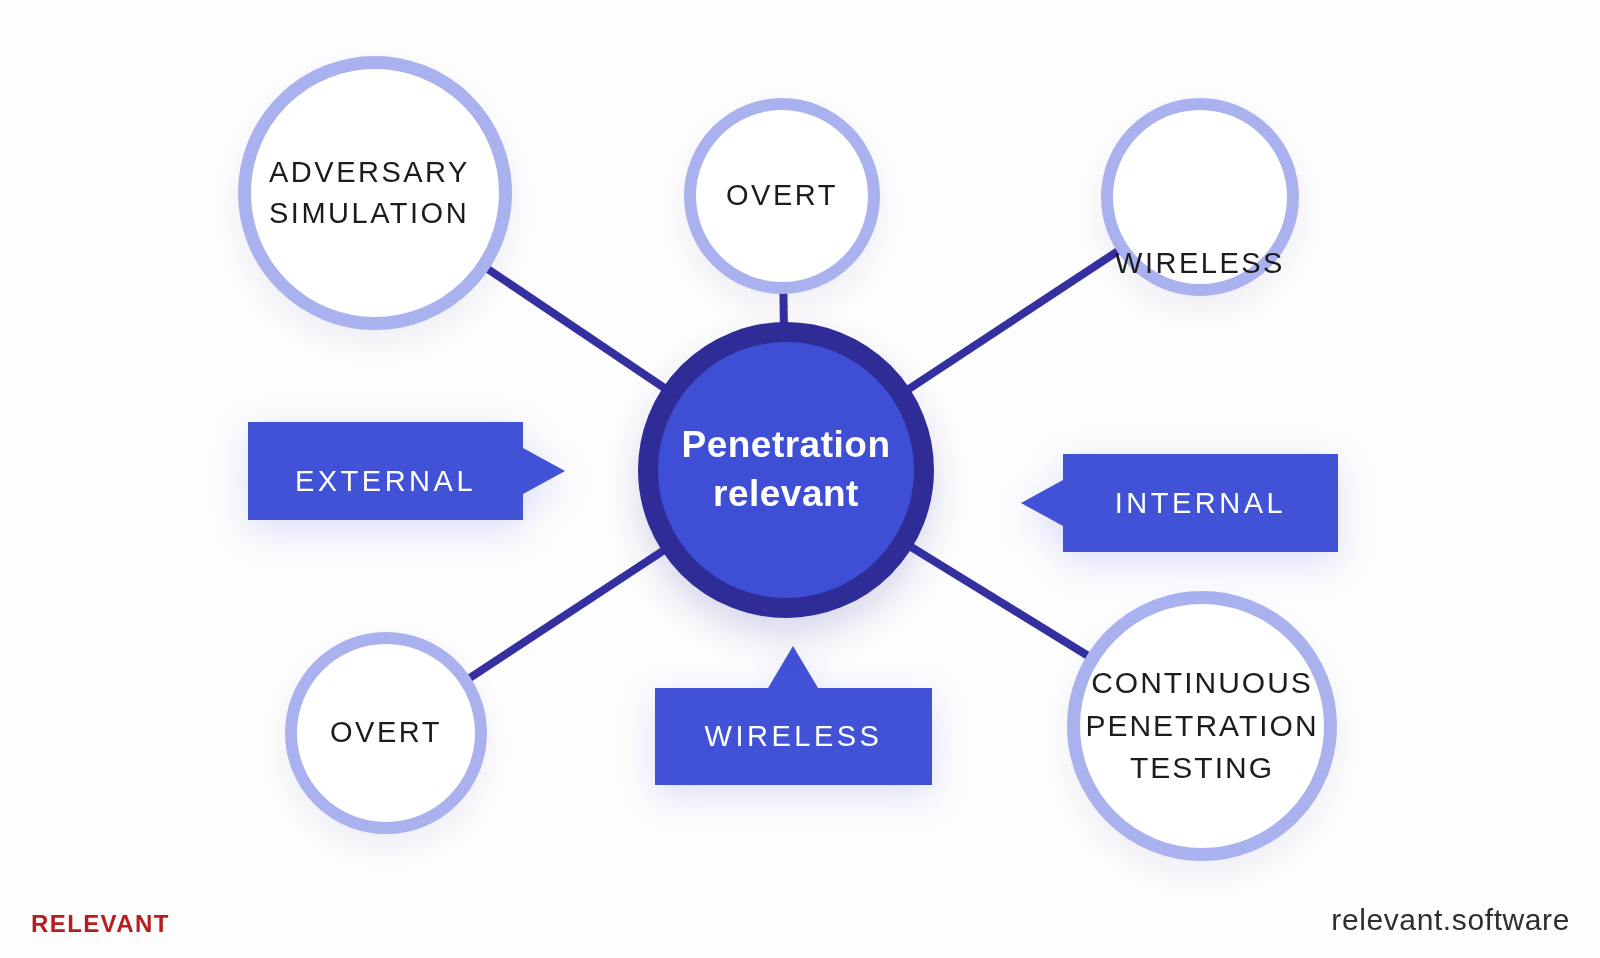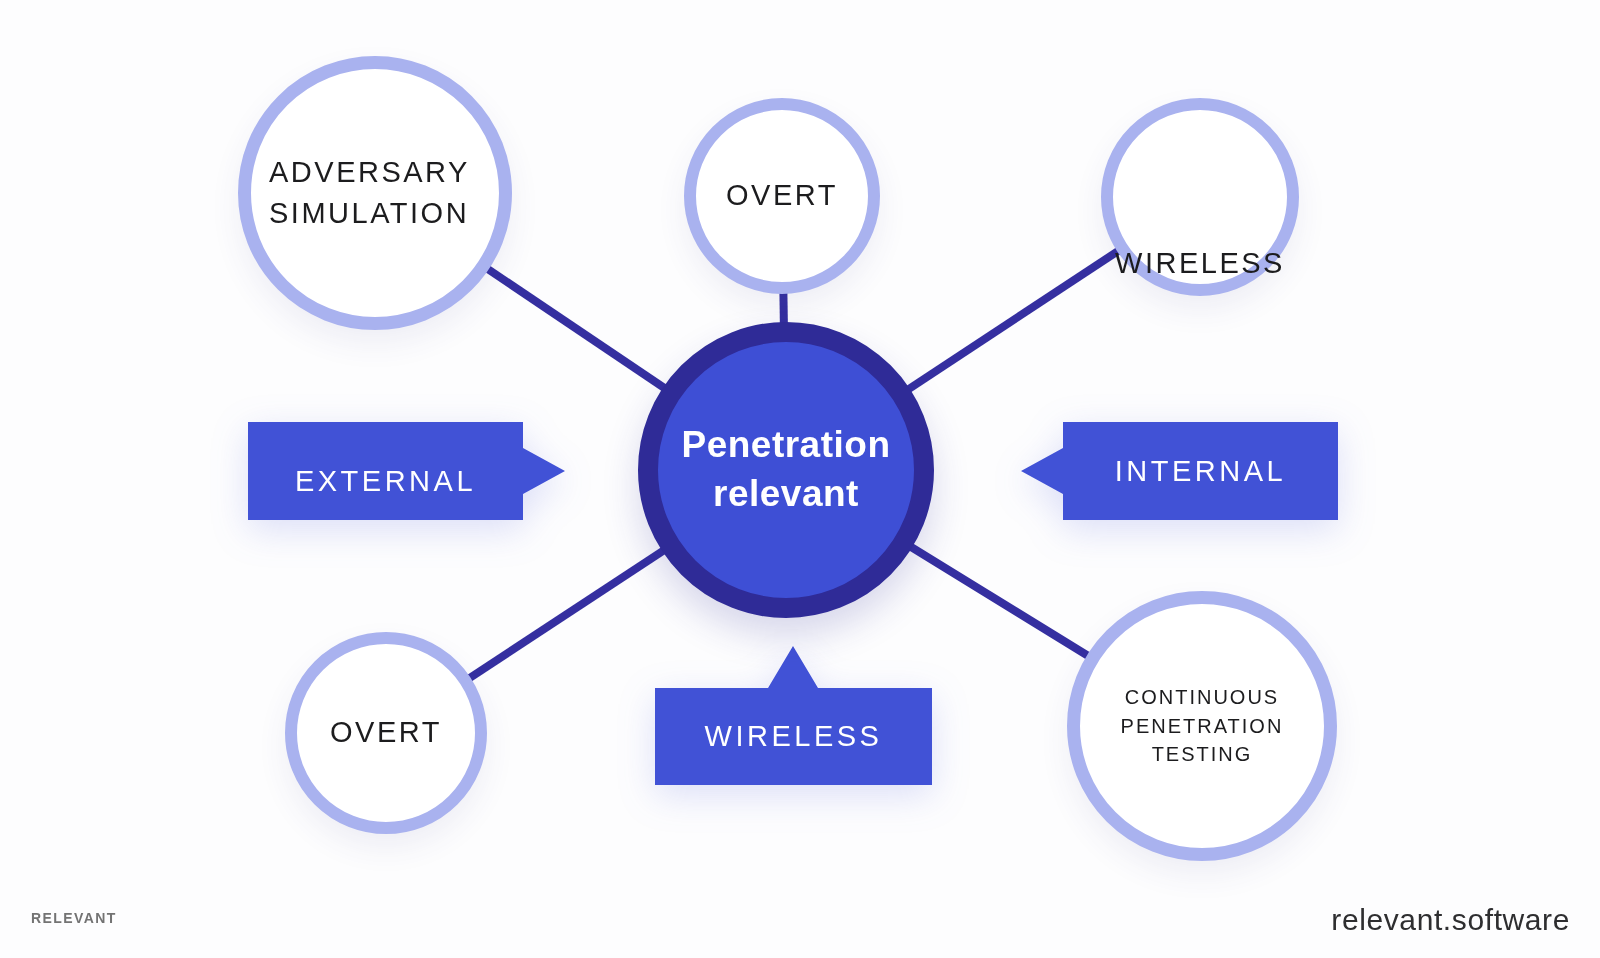--- a/index.html
+++ b/index.html
@@ -37,21 +37,21 @@
     line-height: 1.42;
     text-align: center;
     white-space: pre-line;
   }
   .circle.adversary { left: 238px; top: 56px; width: 274px; height: 274px; }
   .circle.adversary .node-label { width: 212px; text-align: left; }
   .circle.overt   { left: 684px;  top: 98px;  width: 196px; height: 196px; border-width: 12px; }
   .circle.wireless{ left: 1101px; top: 98px;  width: 198px; height: 198px; border-width: 12px; align-items: flex-end; }
   .circle.covert  { left: 285px;  top: 632px; width: 202px; height: 202px; border-width: 12px; }
   .circle.continuous { left: 1067px; top: 591px; width: 270px; height: 270px; }
-  .circle.continuous .node-label { width: 250px; font-size: 20px; letter-spacing: 2px; }
+  .circle.continuous .node-label { width: 250px; font-size: 30px; letter-spacing: 2px; }
 
   .center-node {
     position: absolute;
     left: 638px; top: 322px;
     width: 296px; height: 296px;
     box-sizing: border-box;
     border-radius: 50%;
     background: #3e4fd5;
     border: 20px solid #2f2b97;
     display: flex;
@@ -86,35 +86,36 @@
   .banner.external {
     width: 317px; height: 119px;
     padding-right: 42px;
     clip-path: polygon(0 0, 275px 0, 275px 26px, 317px 49px, 275px 72px, 275px 98px, 0 98px);
   }
   .banner-wrap.internal { left: 1021px; top: 422px; }
   .banner.internal {
     width: 317px; height: 98px;
     padding-left: 42px;
     clip-path: polygon(42px 0, 317px 0, 317px 98px, 42px 98px, 42px 72px, 0 49px, 42px 26px);
+    margin-top: 32px;
   }
   .banner-wrap.phisical { left: 655px; top: 646px; }
   .banner.phisical {
     width: 277px; height: 139px;
     padding-top: 42px;
     clip-path: polygon(0 42px, 113px 42px, 138px 0, 163px 42px, 277px 42px, 277px 139px, 0 139px);
   }
 
   .footer-brand {
     position: absolute;
     left: 31px; top: 910px;
-    font-size: 14px;
+    font-size: 24px;
     font-weight: 700;
     letter-spacing: 1.4px;
-    color: #737373;
+    color: #b91c1c;
     z-index: 2;
   }
   .footer-site {
     position: absolute;
     right: 30px; top: 903px;
     font-size: 30px;
     font-weight: 300;
     letter-spacing: 0.6px;
     color: #2e2e30;
     z-index: 2;

